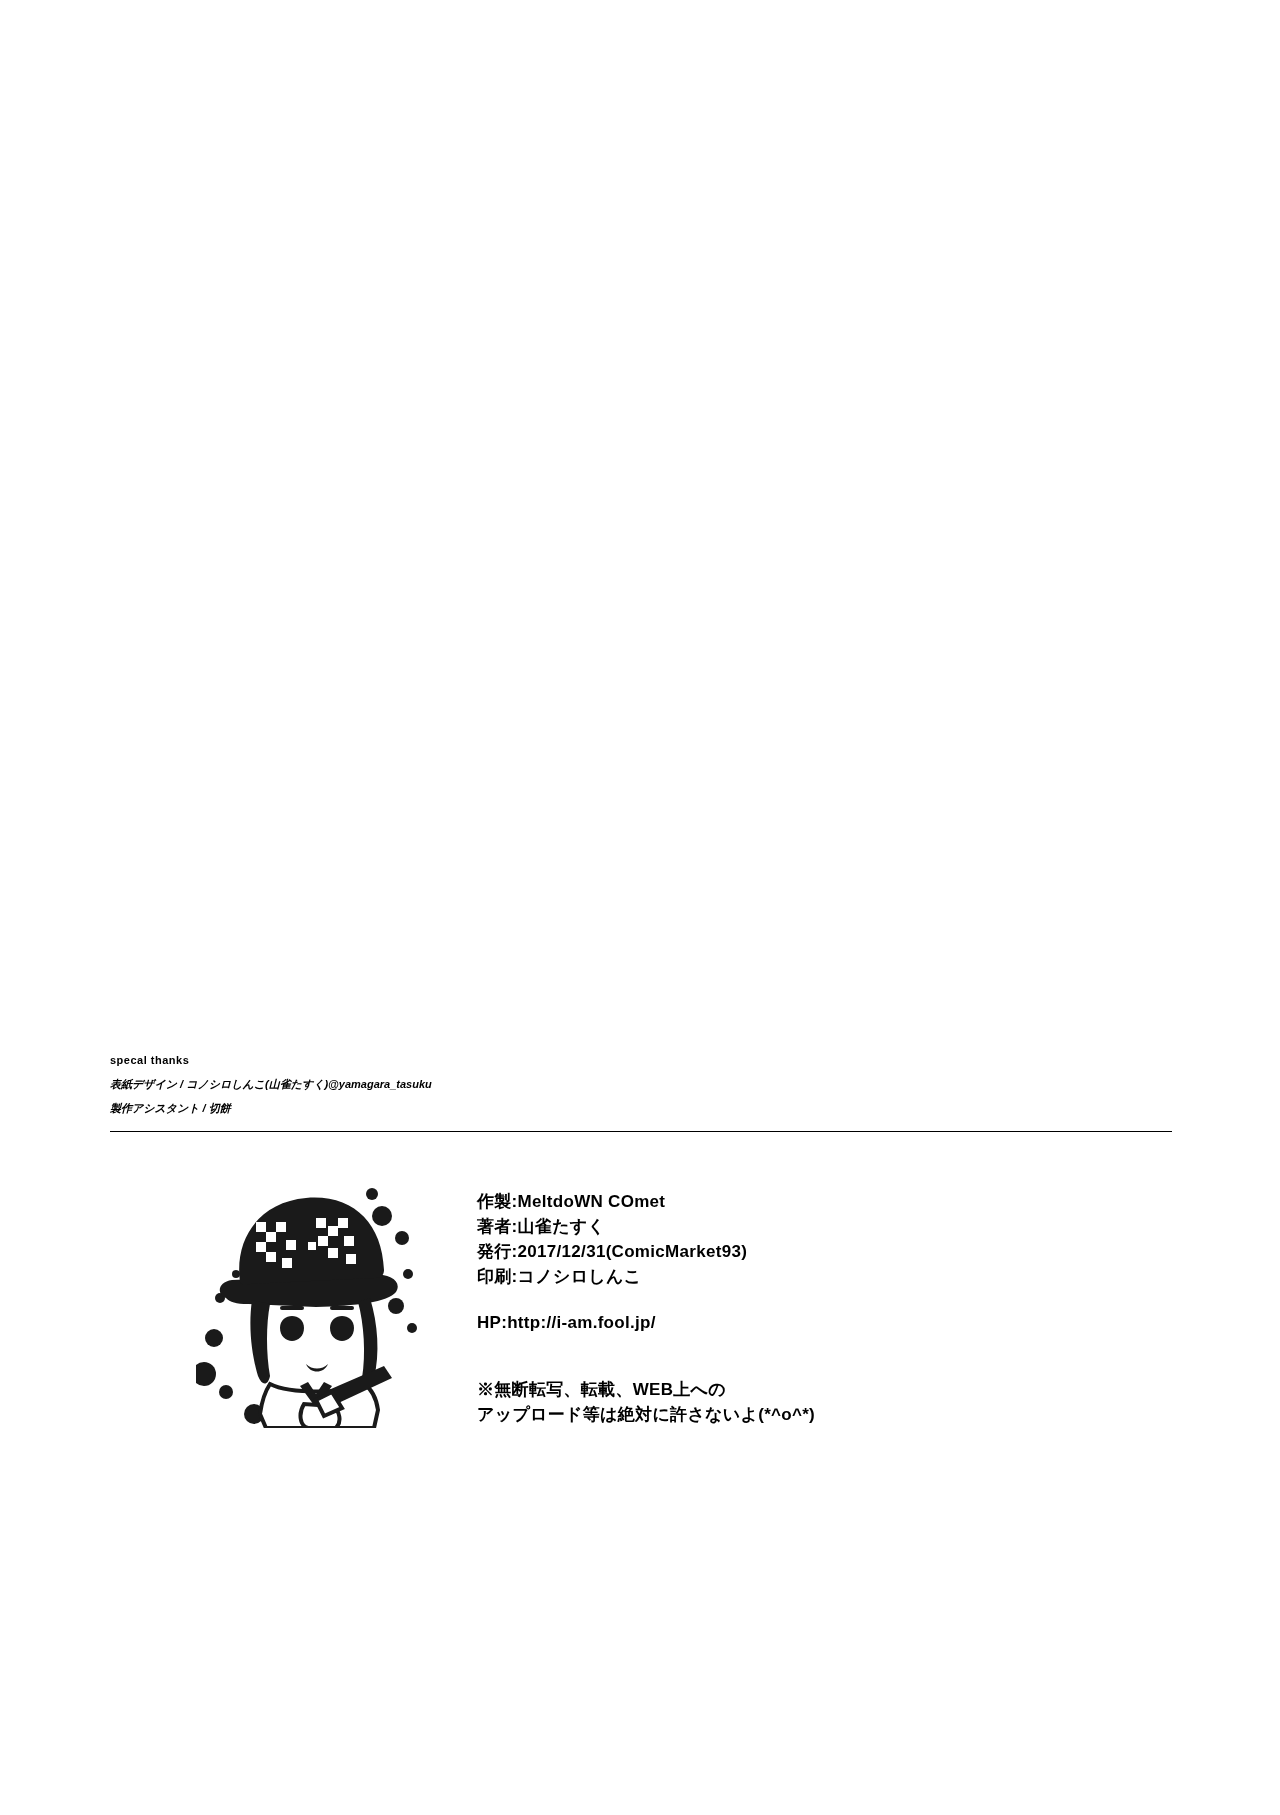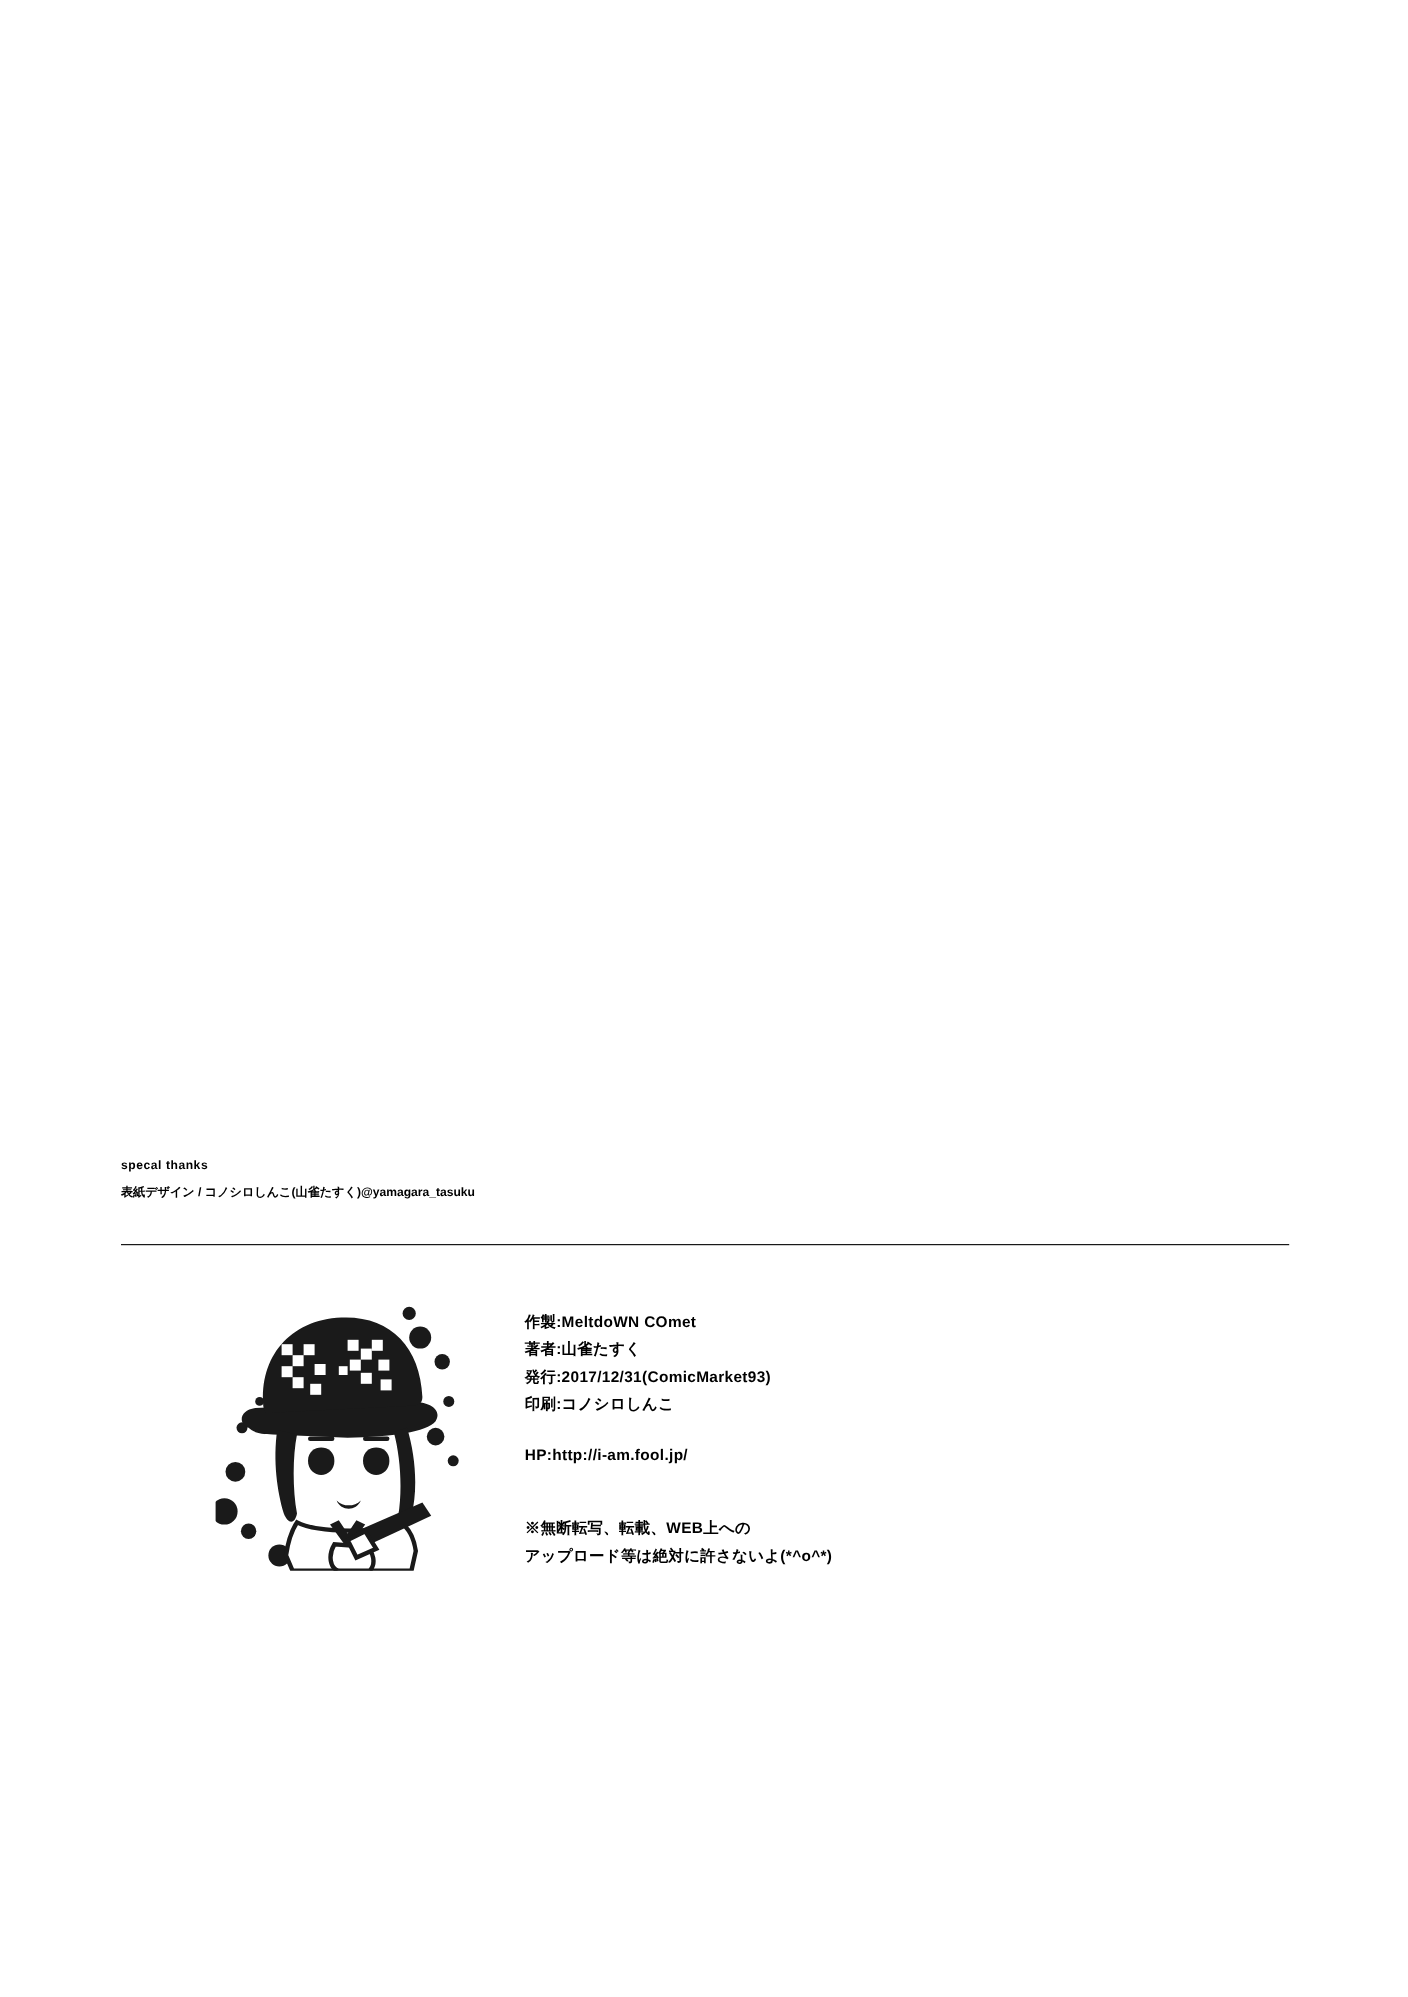--- a/index.html
+++ b/index.html
@@ -31,39 +31,40 @@
   }
   .thanks-line {
     font-size: 11px;
     line-height: 24px;
     letter-spacing: 0.5px;
     white-space: nowrap;
     font-weight: 600;
   }
   .thanks-line.jp {
     letter-spacing: 0px;
+    font-style: italic;
   }
   .rule {
     position: absolute;
     left: 110px;
     top: 1131px;
     width: 1062px;
     height: 1px;
     background: #000000;
   }
 
   
   .colophon {
     position: absolute;
     left: 477px;
     top: 1189px;
     width: 620px;
   }
   .colophon .cline {
-    font-size: 14px;
+    font-size: 17px;
     line-height: 25px;
     white-space: nowrap;
     letter-spacing: 0.3px;
     font-weight: 600;
   }
   .colophon .group {
     margin-bottom: 21px;
   }
   .colophon .group:last-child {
     margin-bottom: 0;
@@ -83,20 +84,21 @@
   }
 </style>
 </head>
 <body>
 
 <div class="page">
 
   <div class="thanks-block">
     <div class="thanks-line">specal thanks</div>
     <div class="thanks-line jp">表紙デザイン / コノシロしんこ(山雀たすく)@yamagara_tasuku</div>
+    <div class="thanks-line jp">製作アシスタント / 切餅</div>
   </div>
 
   <div class="rule"></div>
 
   <div class="illus">
     <svg width="240" height="250" viewBox="0 0 240 250" xmlns="http://www.w3.org/2000/svg">
       <g fill="#1a1a1a">
 
         <circle cx="18" cy="160" r="9"></circle>
         <circle cx="8" cy="196" r="12"></circle>

